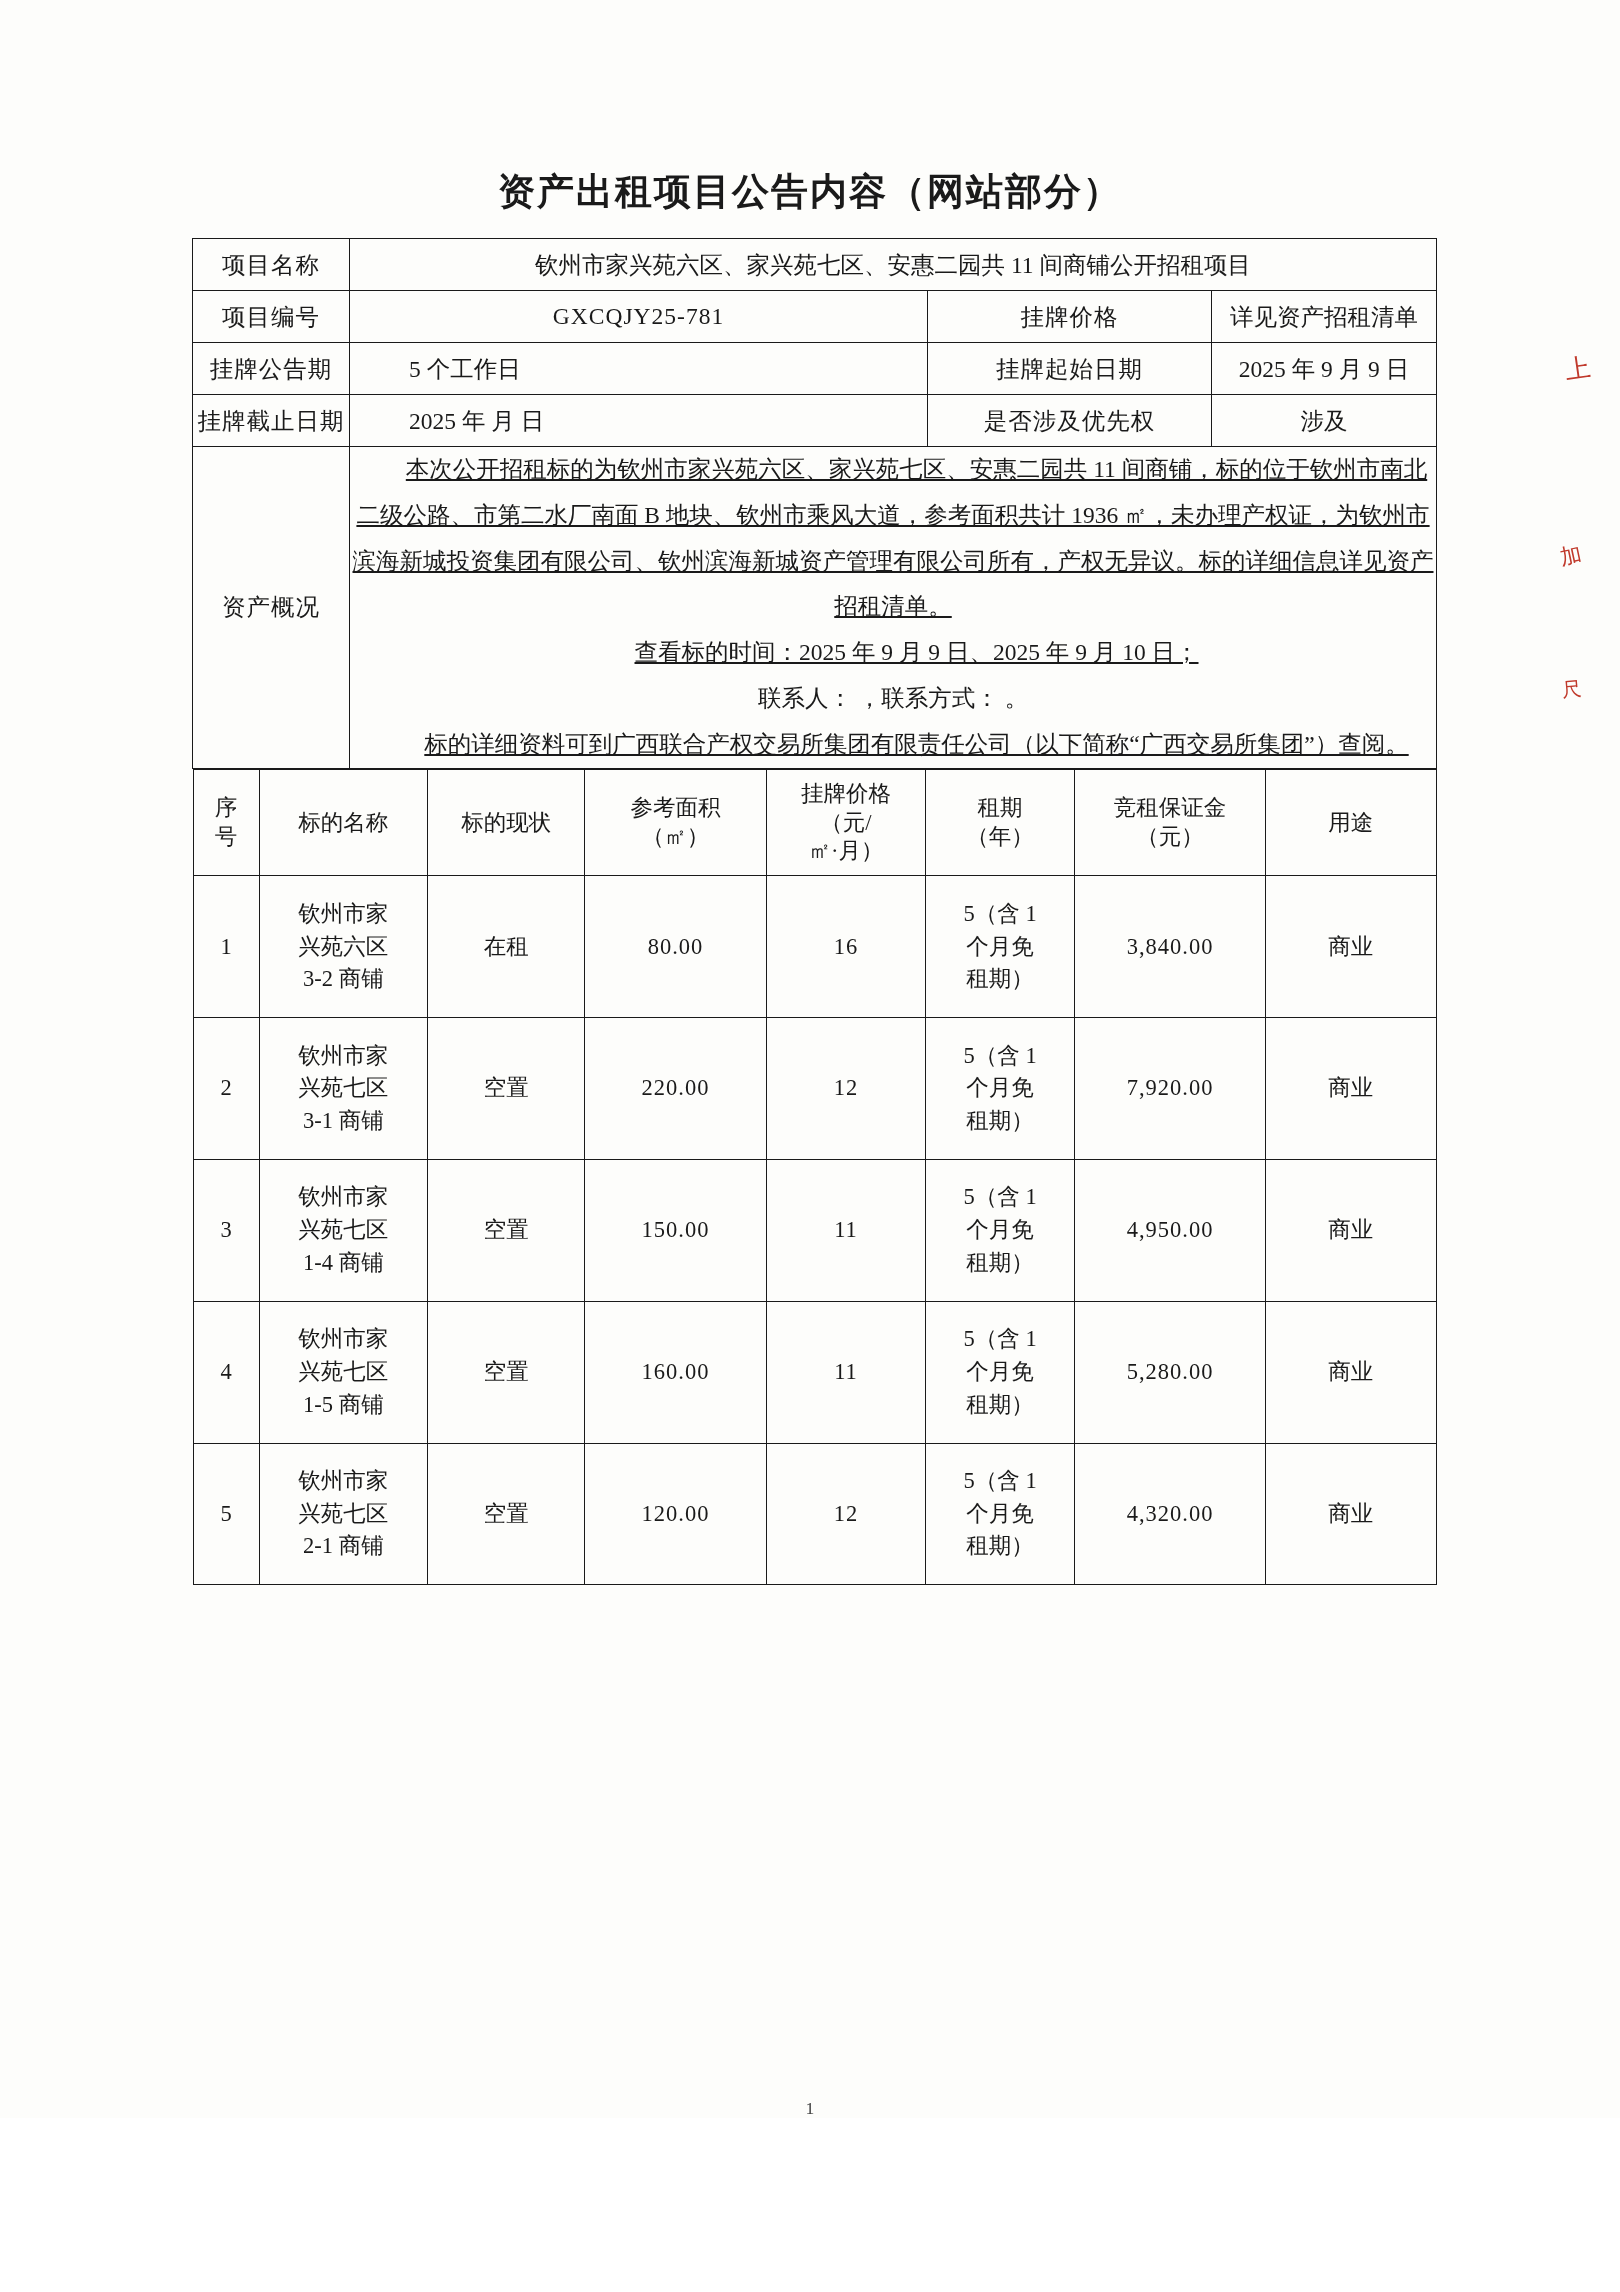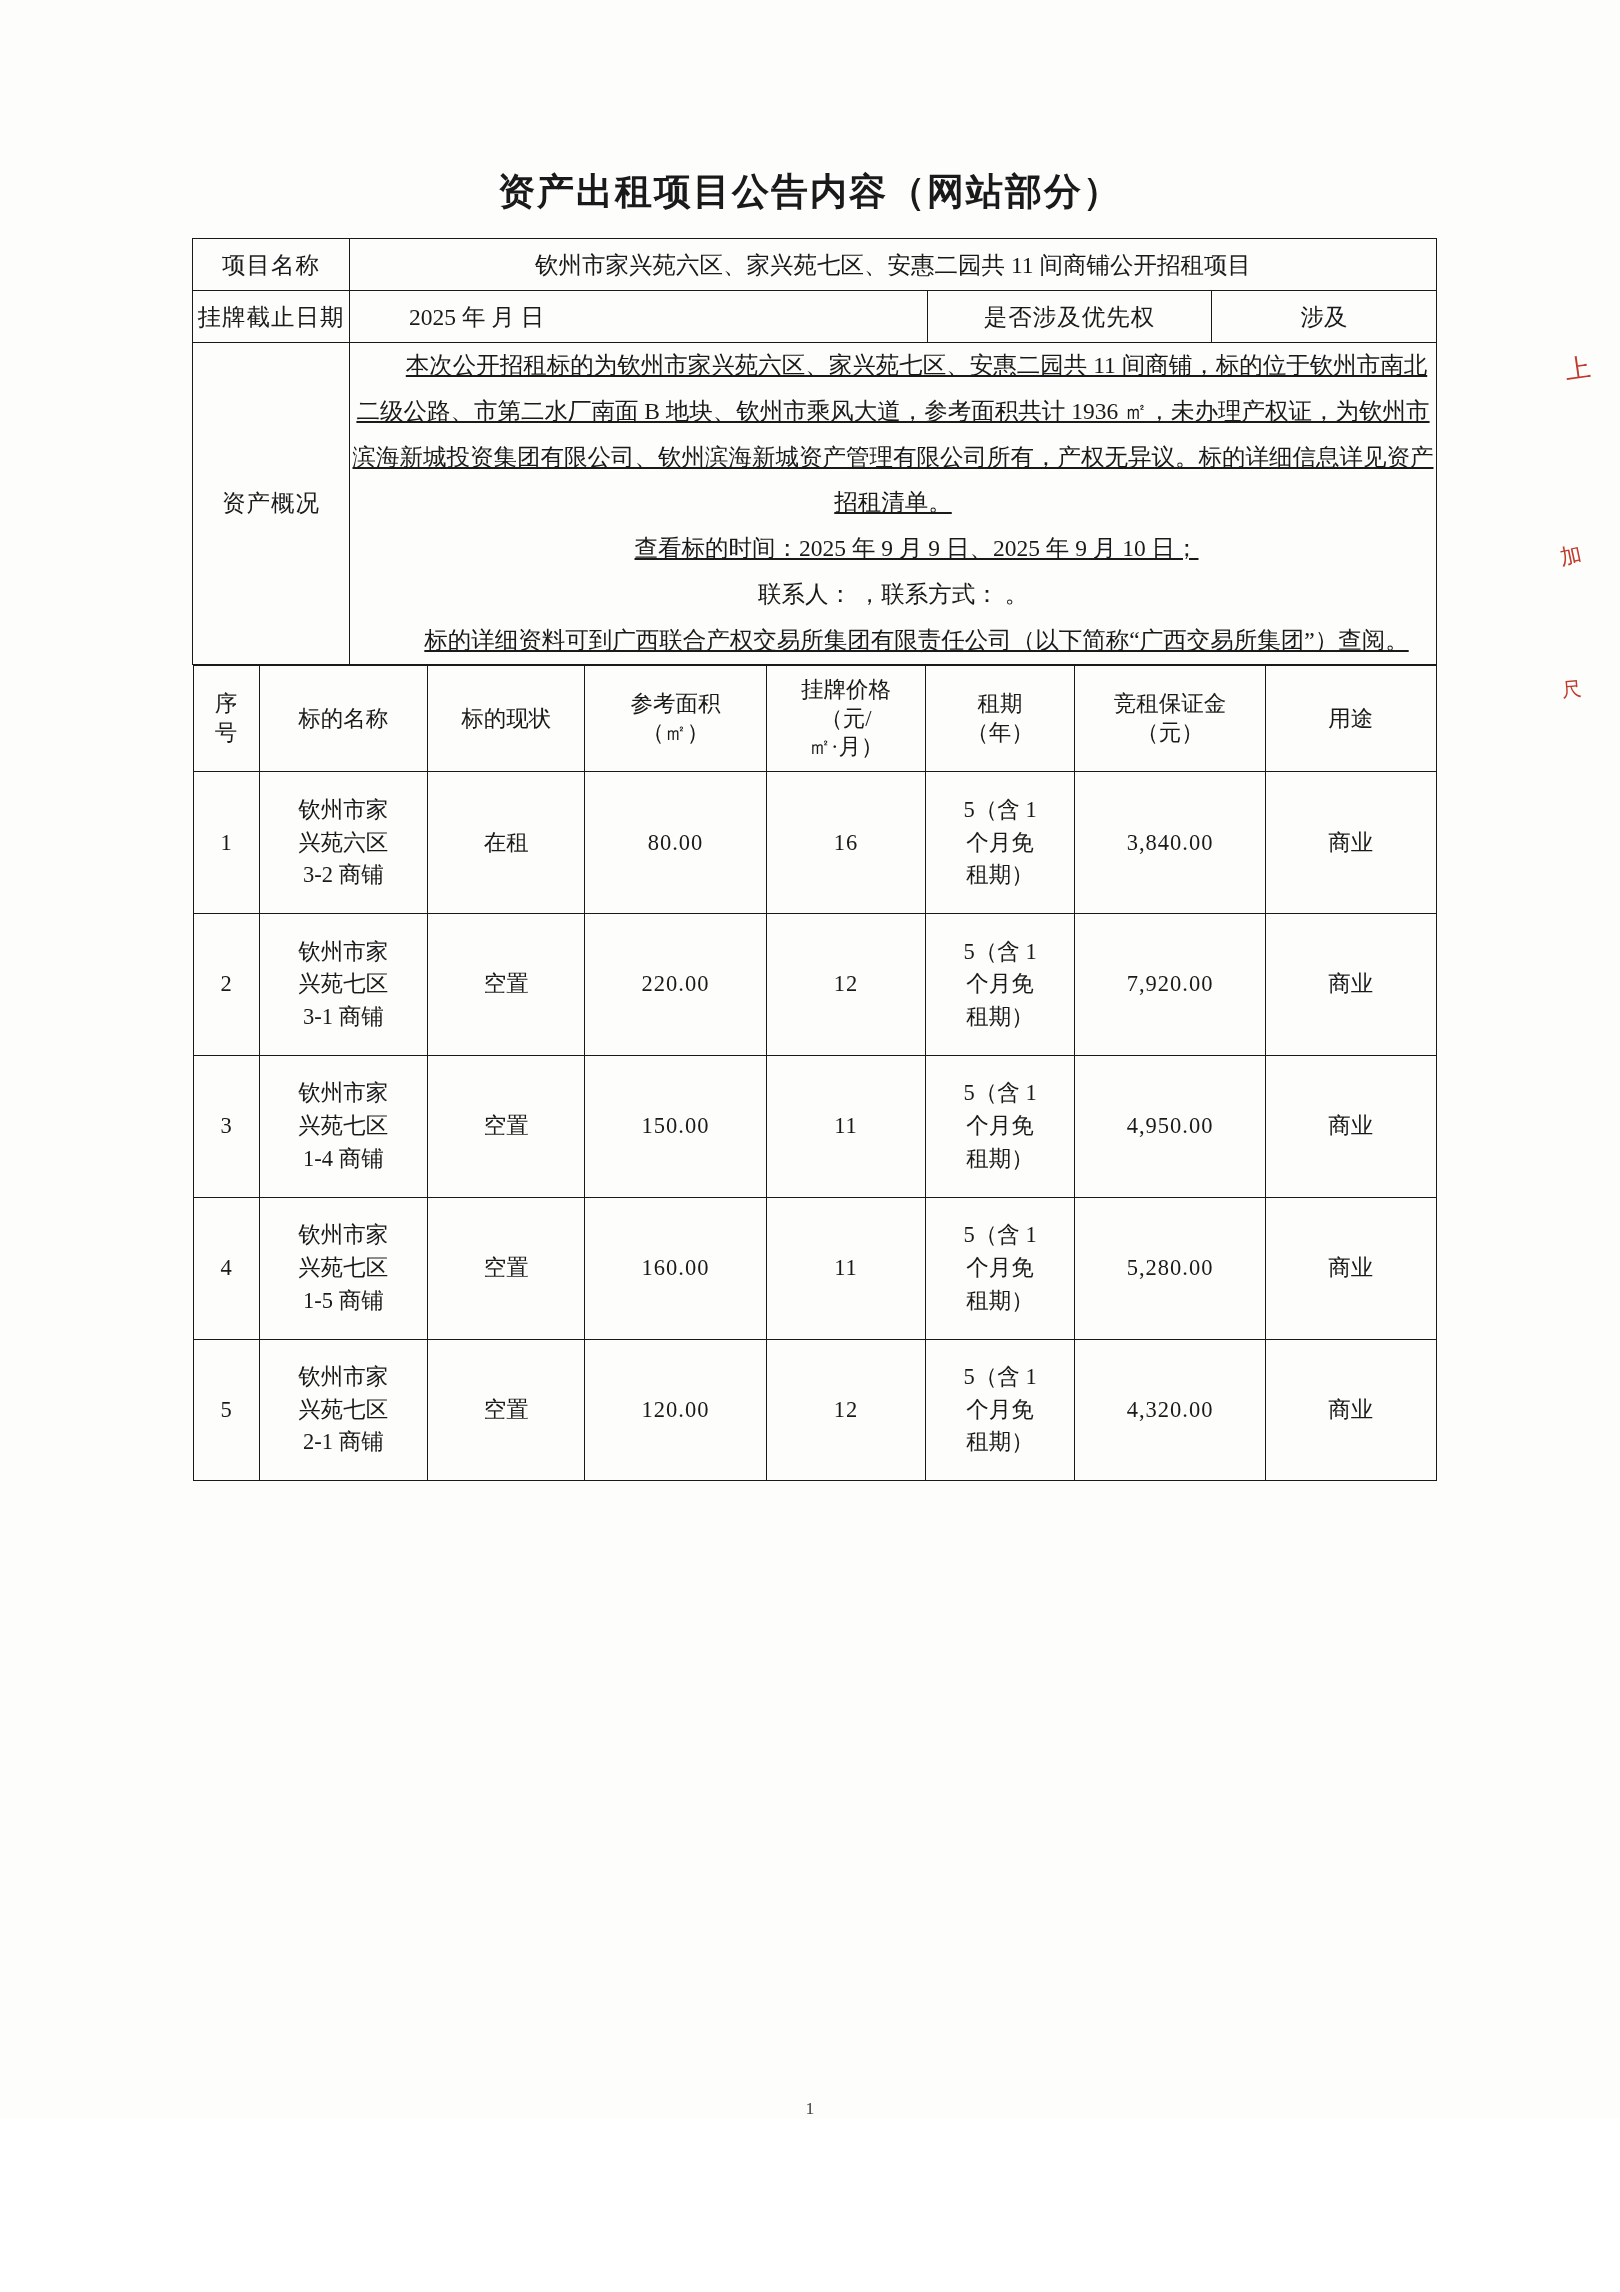--- a/index.html
+++ b/index.html
@@ -131,20 +131,32 @@
       <col style="width:157px">
       <col style="width:284px">
       <col style="width:294px">
       <col style="width:284px">
       <col style="width:225px">
     </colgroup>
     <tbody>
       <tr class="rowh">
         <td class="lbl cellpad">项目名称</td>
         <td class="cellpad" colspan="4">钦州市家兴苑六区、家兴苑七区、安惠二园共 11 间商铺公开招租项目</td>
+      </tr>
+      <tr class="rowh">
+        <td class="lbl cellpad">项目编号</td>
+        <td class="cellpad num" colspan="2">GXCQJY25-781</td>
+        <td class="lbl cellpad">挂牌价格</td>
+        <td class="cellpad">详见资产招租清单</td>
+      </tr>
+      <tr class="rowh">
+        <td class="lbl cellpad">挂牌公告期</td>
+        <td class="cellpad" colspan="2" style="text-align:left;padding-left:59px">5 个工作日</td>
+        <td class="lbl cellpad">挂牌起始日期</td>
+        <td class="cellpad">2025 年 9 月 9 日</td>
       </tr>
       <tr class="rowh">
         <td class="lbl cellpad">挂牌截止日期</td>
         <td class="cellpad" colspan="2" style="text-align:left;padding-left:59px">2025 年    月    日</td>
         <td class="lbl cellpad">是否涉及优先权</td>
         <td class="cellpad">涉及</td>
       </tr>
       <tr>
         <td class="overview-label">资产概况</td>
         <td class="overview-body" colspan="4">

